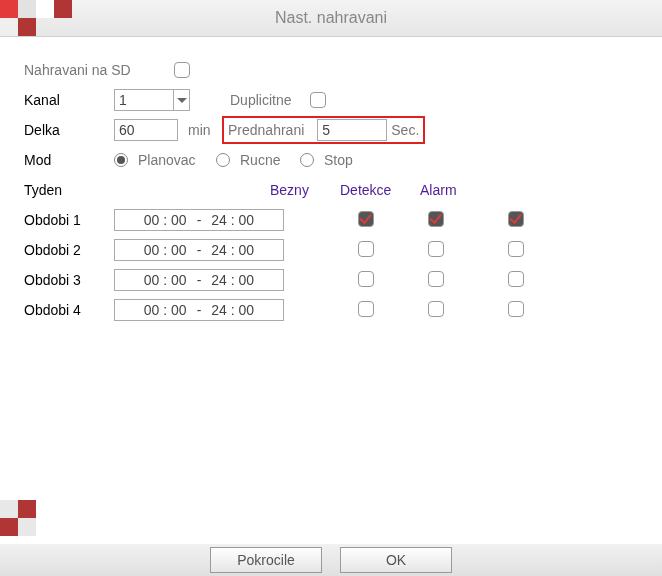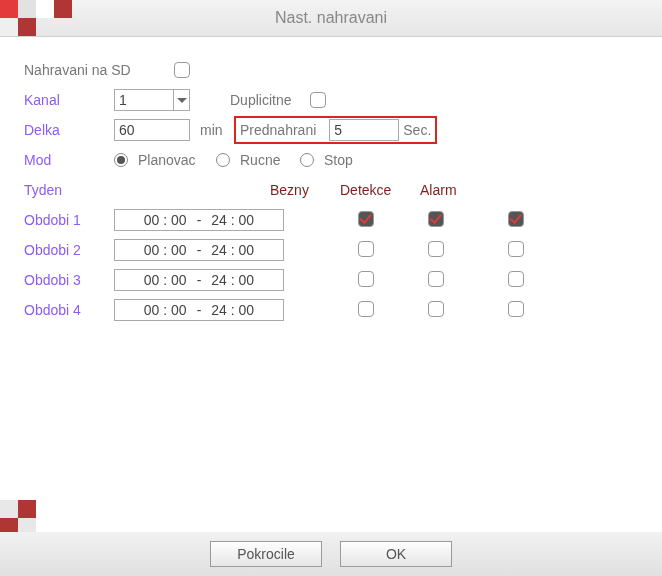--- a/index.html
+++ b/index.html
@@ -20,21 +20,21 @@
 .p4{left:18px;top:18px;width:18px;height:18px;background:#b03636}
 .p5{left:36px;top:0;width:18px;height:18px;background:#fff}
 .p6{left:54px;top:0;width:18px;height:18px;background:#b03636}
 .titletxt{
   position:absolute;left:0;right:0;top:0;height:36px;line-height:36px;
   text-align:center;font-size:16px;color:#888;pointer-events:none;
 }
 
 .content{padding:18px 16px 0 24px}
 .row{height:30px;display:flex;align-items:center}
-.lab{display:inline-block;width:90px;color:#8b5cf6}
+.lab{display:inline-block;width:90px;color:#000000}
 .sublab{color:#777;margin-left:10px}
 
 .inp{
   display:inline-flex;align-items:center;border:1px solid #aaa;background:#fff;
   height:22px;box-sizing:border-box;
 }
 .inp input{border:none;outline:none;font-size:14px;color:#444;padding:0 4px;width:44px;height:20px;background:transparent;font-family:inherit}
 .dropbtn{
   width:18px;height:100%;border-left:1px solid #aaa;display:flex;align-items:center;justify-content:center;
 }
@@ -54,38 +54,38 @@
 .rad.sel::after{content:"";position:absolute;left:2px;top:2px;width:8px;height:8px;border-radius:50%;background:#555}
 
 .timebox{
   border:1px solid #aaa;height:22px;width:170px;display:flex;align-items:center;
   justify-content:center;color:#444;font-size:14px;box-sizing:border-box;
 }
 .timebox .sep{margin:0 10px}
 
 .redbox{border:2px solid #d22;padding:0 4px;height:28px;display:inline-flex;align-items:center;box-sizing:border-box}
 
-.colhead{display:inline-block;text-align:left;color:#7f1d1d}
+.colhead{display:inline-block;text-align:left;color:#4c1d95}
 .c-bezny{margin-left:68px;width:70px}
 .c-det{width:80px}
 .c-alarm{width:60px}
 .cbslot{display:inline-block;text-align:left}
 .s-bezny{margin-left:68px;width:70px}
 .s-det{width:80px}
 .s-alarm{width:60px}
 .cbslot .cb{margin-left:6px}
 
 .bl{position:absolute;left:0;bottom:40px}
 .q1{position:absolute;left:0;top:0;width:18px;height:18px;background:#e8e8e8}
 .q2{position:absolute;left:18px;top:0;width:18px;height:18px;background:#b03636}
 .q3{position:absolute;left:0;top:18px;width:18px;height:18px;background:#b03636}
 .q4{position:absolute;left:18px;top:18px;width:18px;height:18px;background:#e8e8e8}
 
 .footer{
-  position:absolute;left:0;right:0;bottom:0;height:44px;
+  position:absolute;left:0;right:0;bottom:0;height:32px;
   background:linear-gradient(#f1f1f1,#e0e0e0);display:flex;align-items:center;justify-content:center;gap:18px;
 }
 .btn{
   width:110px;height:24px;border:1px solid #9a9a9a;background:linear-gradient(#fefefe,#e6e6e6);
   color:#555;font-size:14px;display:flex;align-items:center;justify-content:center;cursor:pointer;
 }
 </style>
 </head>
 <body>
 
@@ -114,21 +114,21 @@
           <span class="tri"></span>
         </span>
     </span>
     <span style="width:40px"></span>
     <span style="color:#777;width:80px">Duplicitne</span>
     <span class="cb"></span>
   </div>
 
   <div class="row">
     <span class="lab">Delka</span>
-    <span class="inp" style="width:76px">
+    <span class="inp" style="width:64px">
       <input style="width: 68px;" value="60">
     </span>
     <span class="sublab" style="width:34px">min</span>
     <span class="redbox">
       <span style="color:#777;margin-right:13px">Prednahrani</span>
       <span class="inp" style="width:70px">
         <input style="width: 62px;" value="5">
       </span>
       <span style="color:#777;margin-left:4px">Sec.</span>
     </span>

